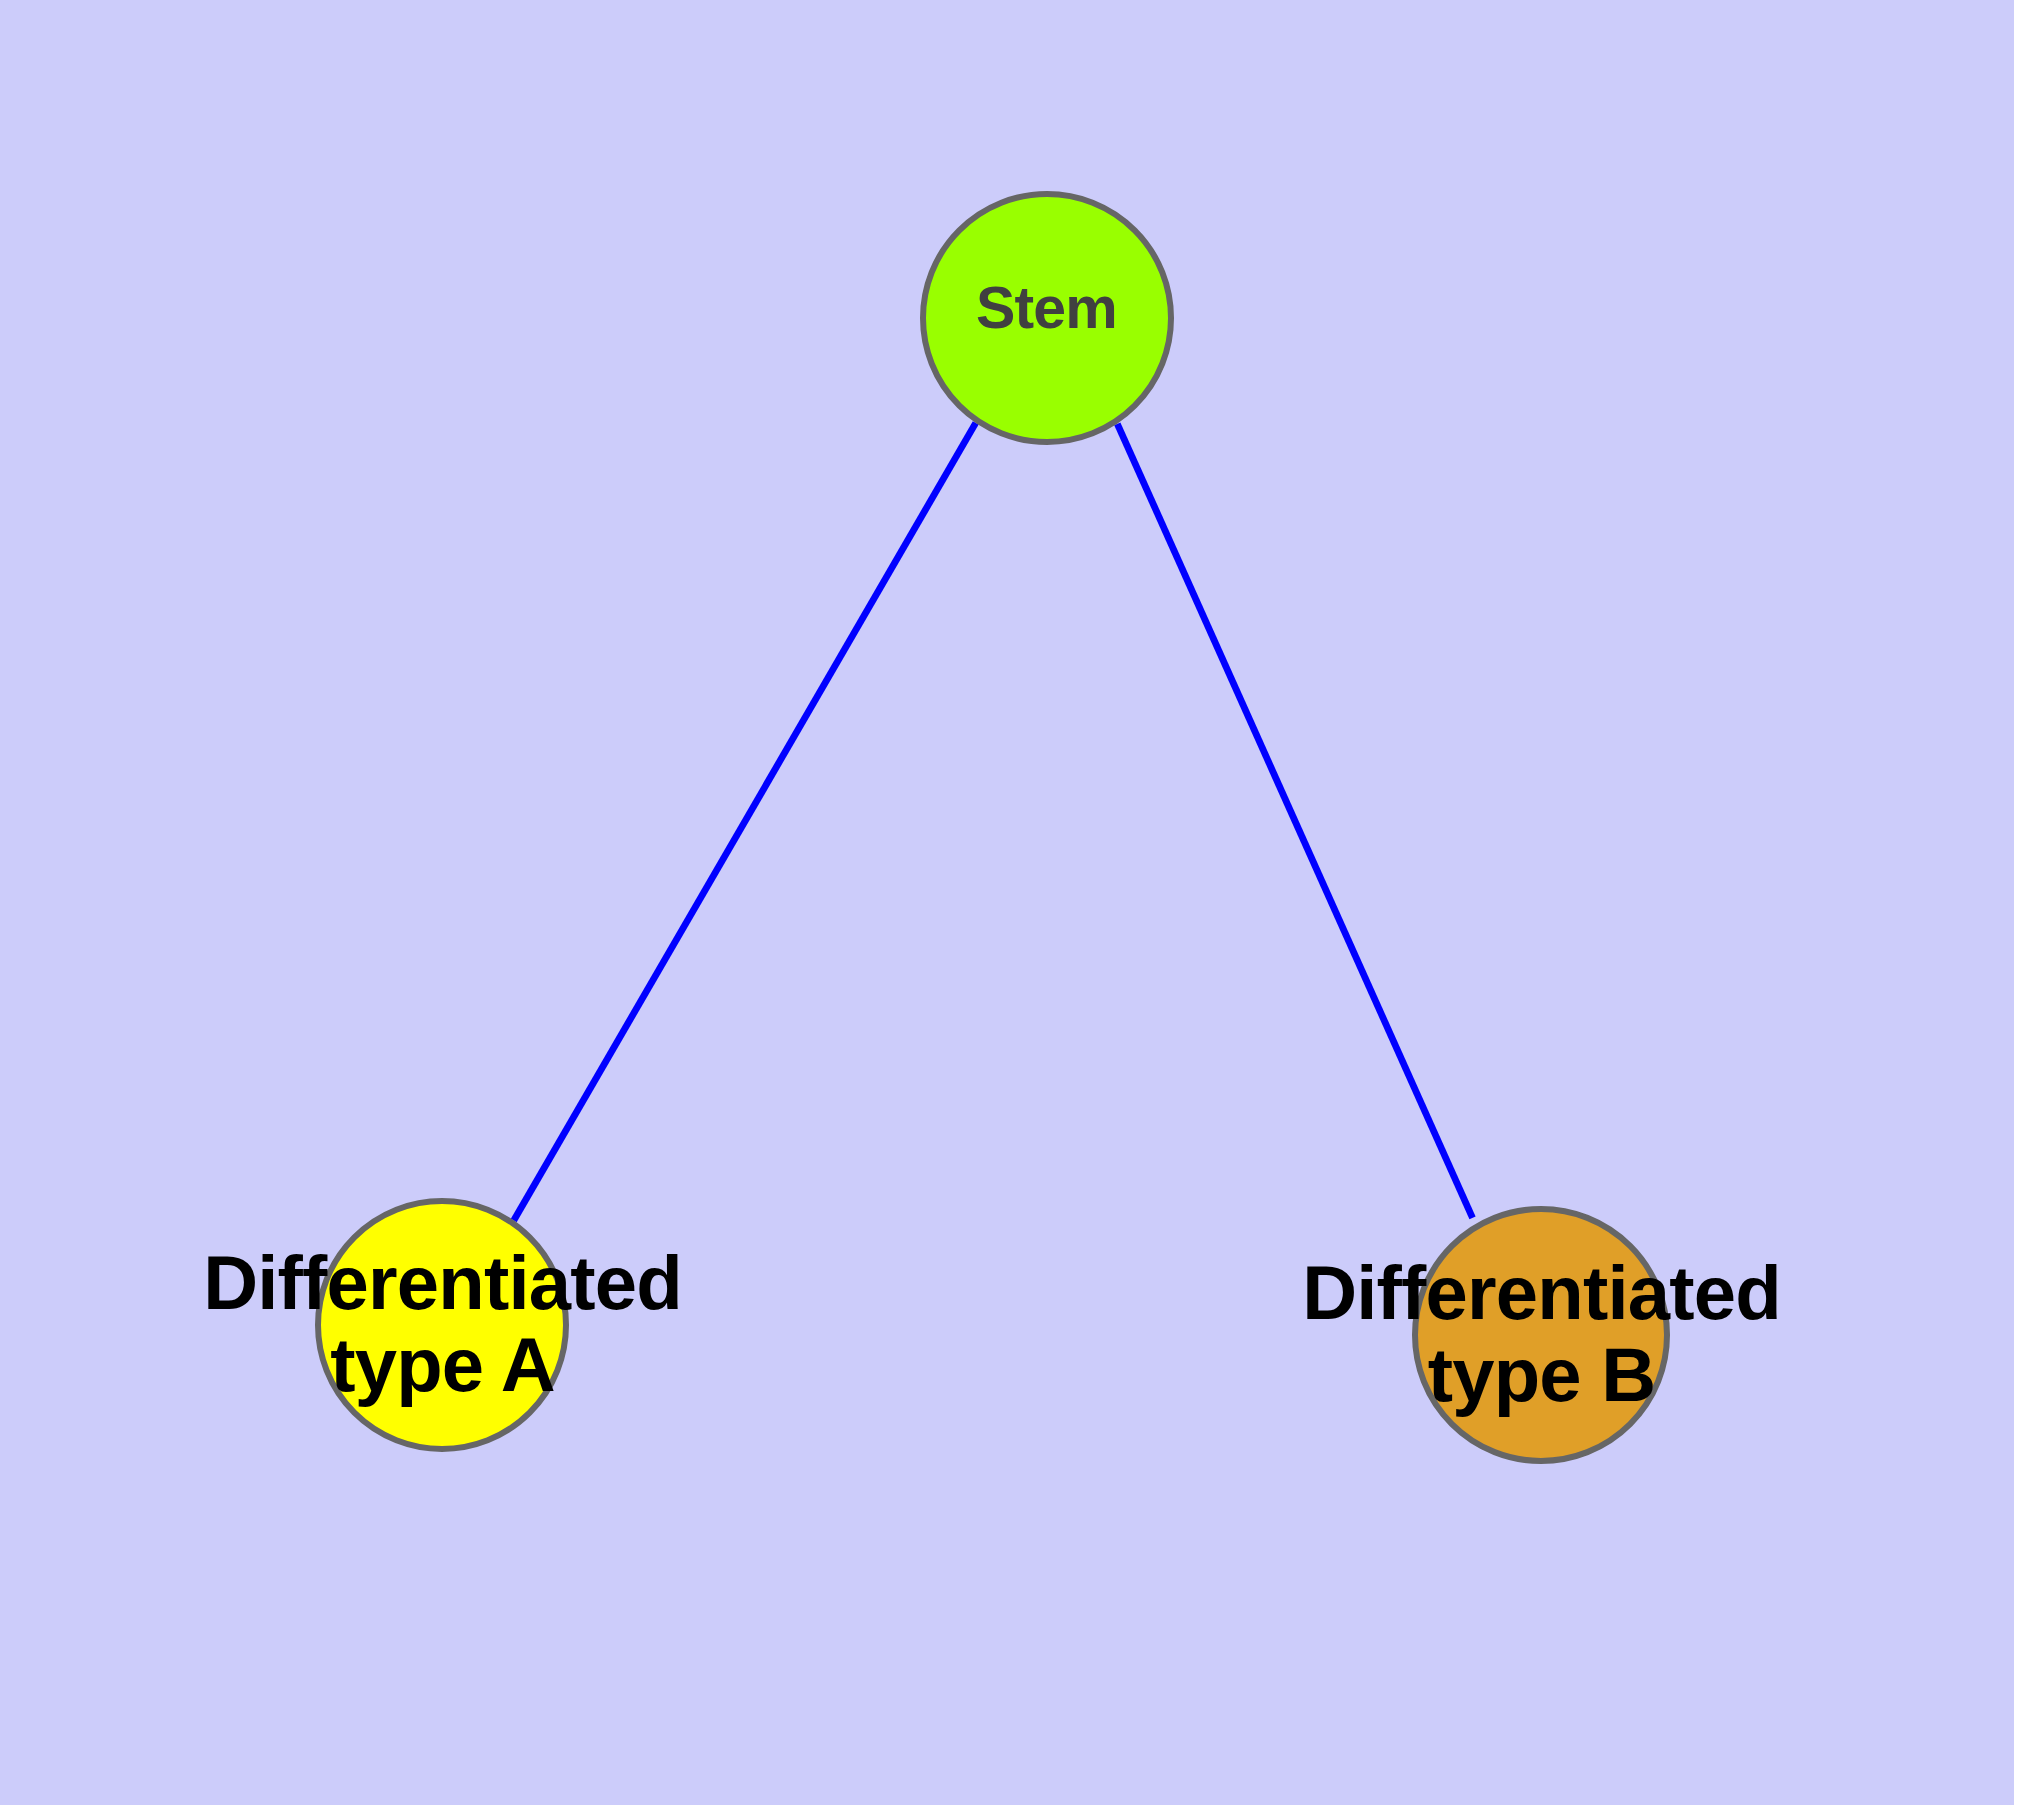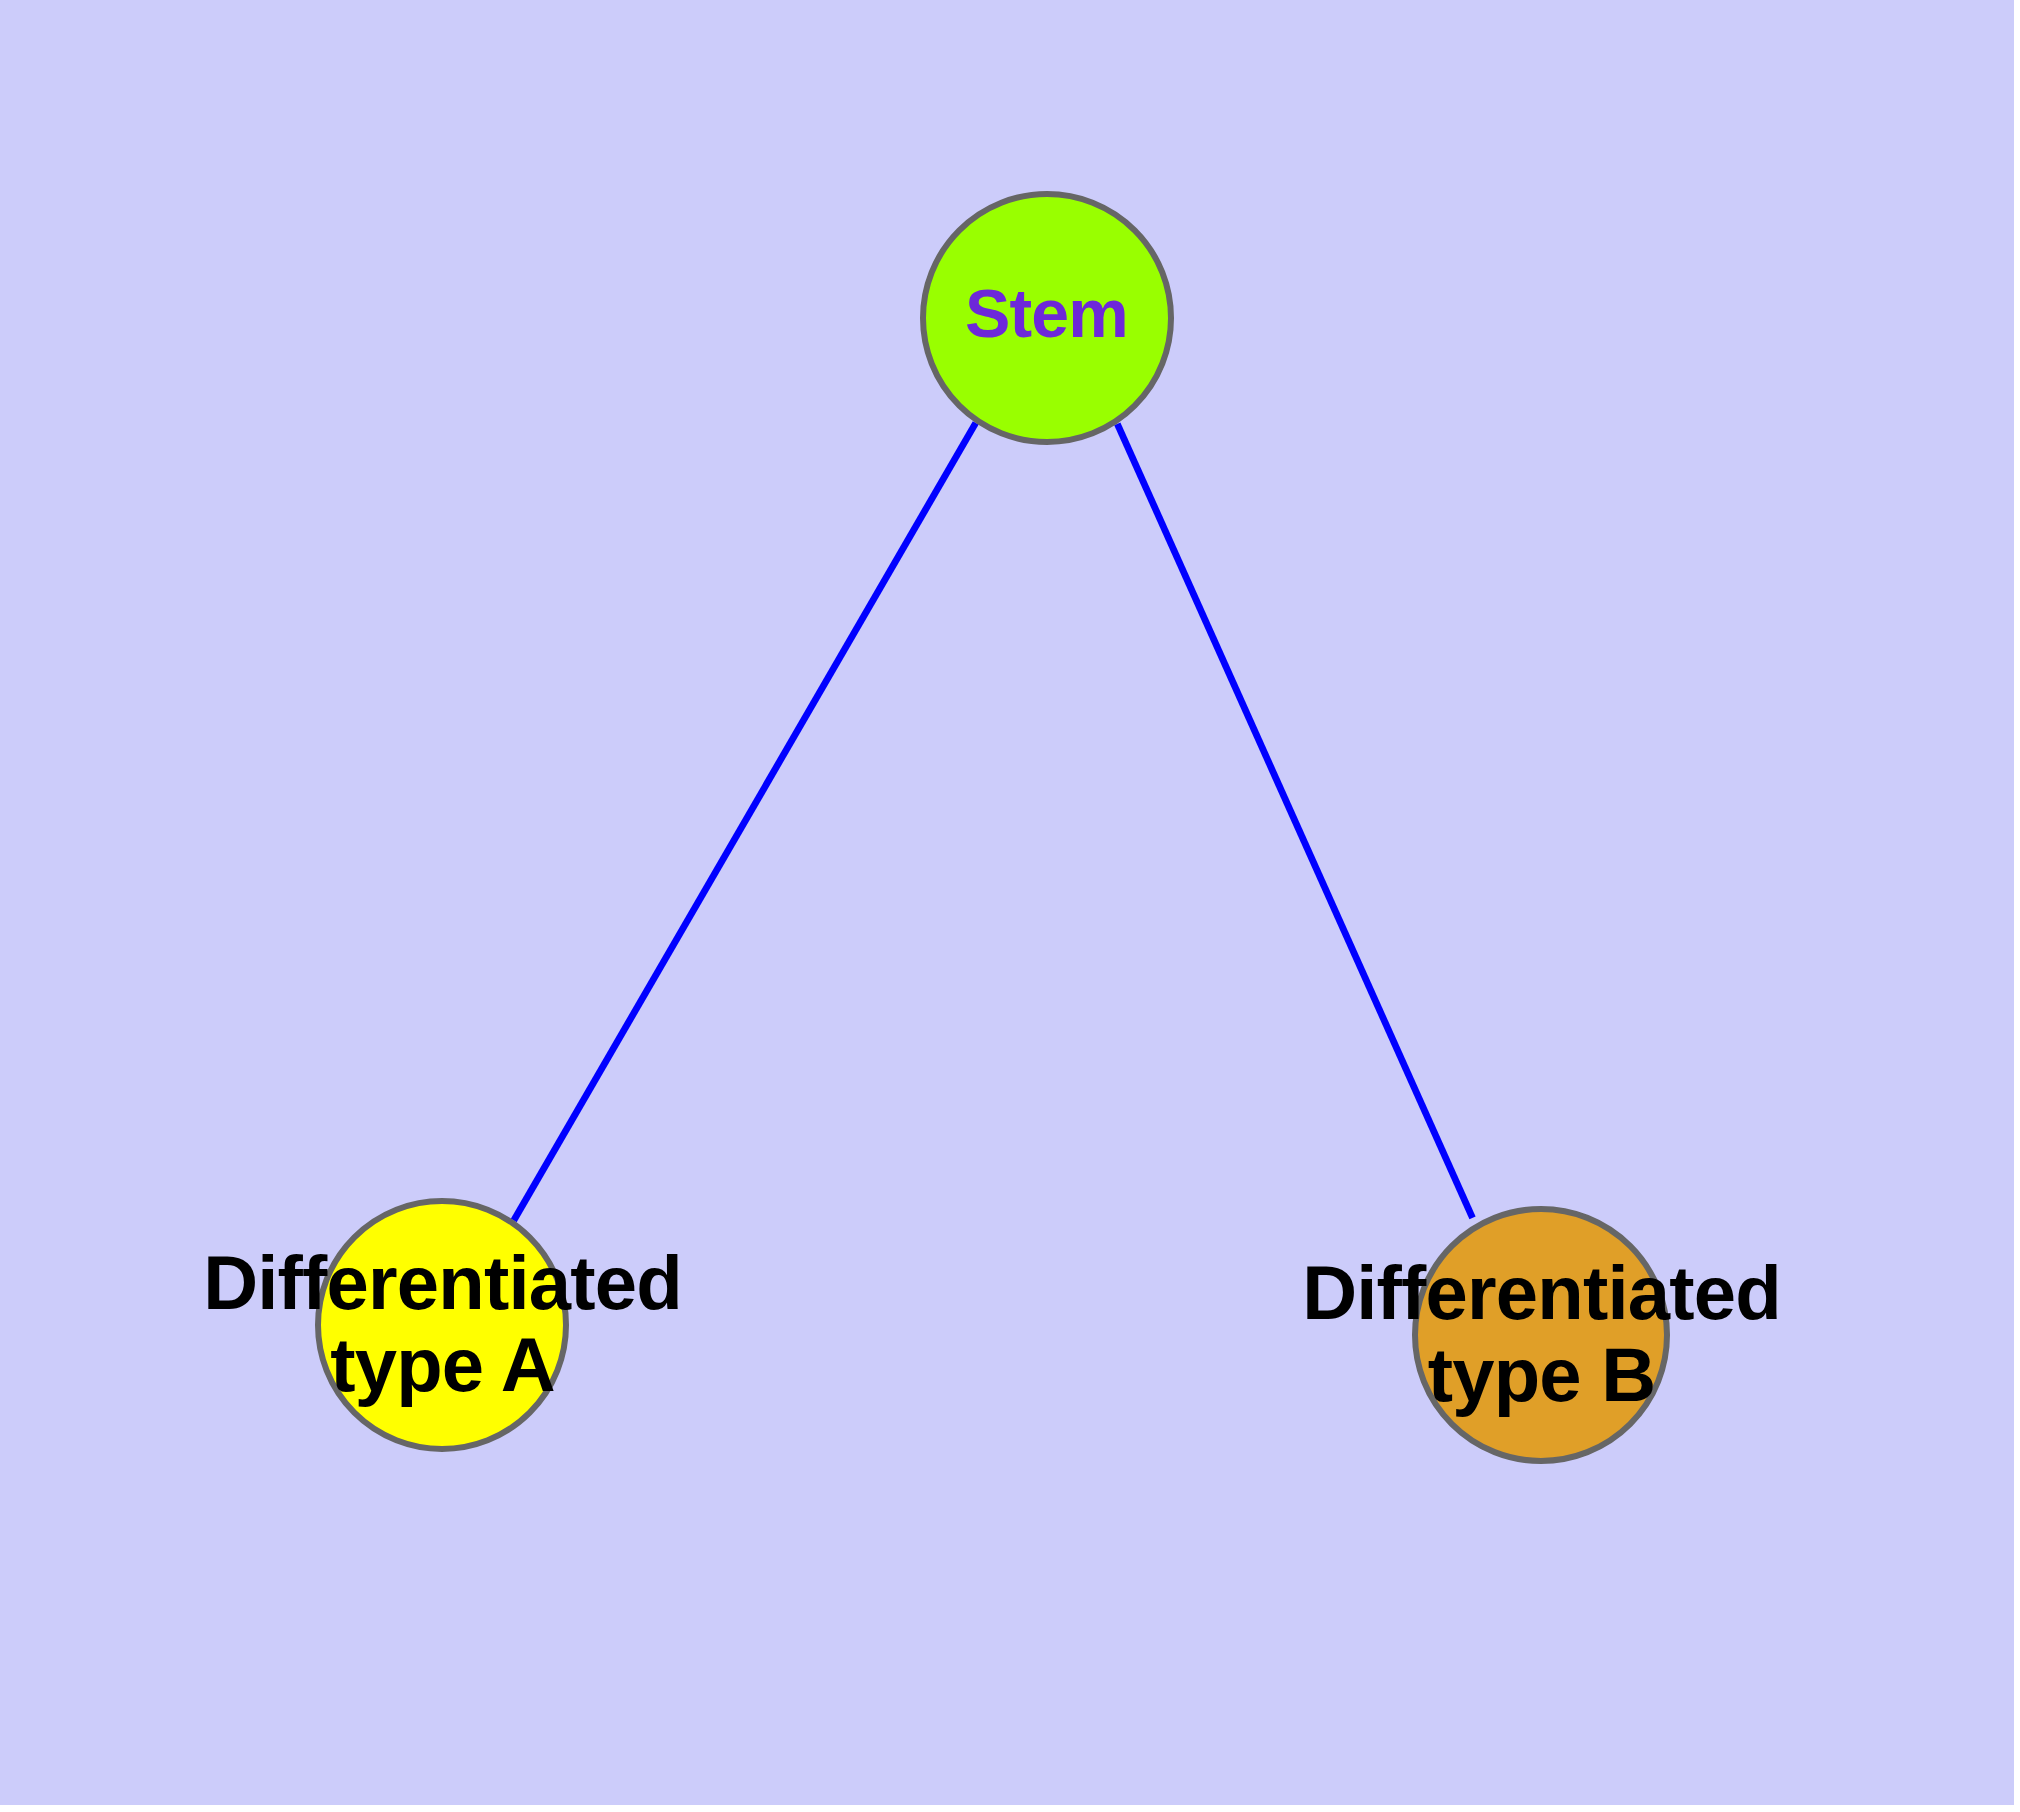--- a/index.html
+++ b/index.html
@@ -59,21 +59,21 @@
 <div id="graph-canvas">
 
   <div id="plot-bg" style="background: rgb(204, 204, 250);"></div>
 
   <svg id="edge-layer" viewBox="0 0 2384 2138" preserveAspectRatio="none">
     <line x1="1151" y1="499" x2="606" y2="1440" stroke="#0000ff" stroke-width="8" stroke-linecap="butt"></line>
     <line x1="1318" y1="500" x2="1737" y2="1437" stroke="#0000ff" stroke-width="8" stroke-linecap="butt"></line>
   </svg>
 
   <div class="node" style="left: 920px; top: 191px; width: 254px; height: 254px; background: rgb(153, 255, 0); border-color: rgb(102, 102, 102); border-width: 6.8px;"></div>
-  <div class="node-label" style="font-size: 68px; color: #6d28d9; width: 1187px; left: 453px; top: 277px;">Stem</div>
+  <div class="node-label" style="font-size: 59px; color: #404040; width: 1187px; left: 453px; top: 277px;">Stem</div>
 
   <div class="node" style="left: 315px; top: 1198px; width: 254px; height: 254px; background: rgb(255, 255, 0); border-color: rgb(102, 102, 102); border-width: 6.8px;"></div>
   <div class="node-label" style="font-size: 76px; color: rgb(0, 0, 0); width: 1187px; left: -151px; top: 1242px;">Differentiated
 type A</div>
 
   <div class="node" style="left: 1412px; top: 1206px; width: 258px; height: 258px; background: rgb(224, 159, 40); border-color: rgb(102, 102, 102); border-width: 6.8px;"></div>
   <div class="node-label" style="font-size: 76px; color: rgb(0, 0, 0); width: 1187px; left: 948px; top: 1252px;">Differentiated
 type B</div>
 
 </div>

